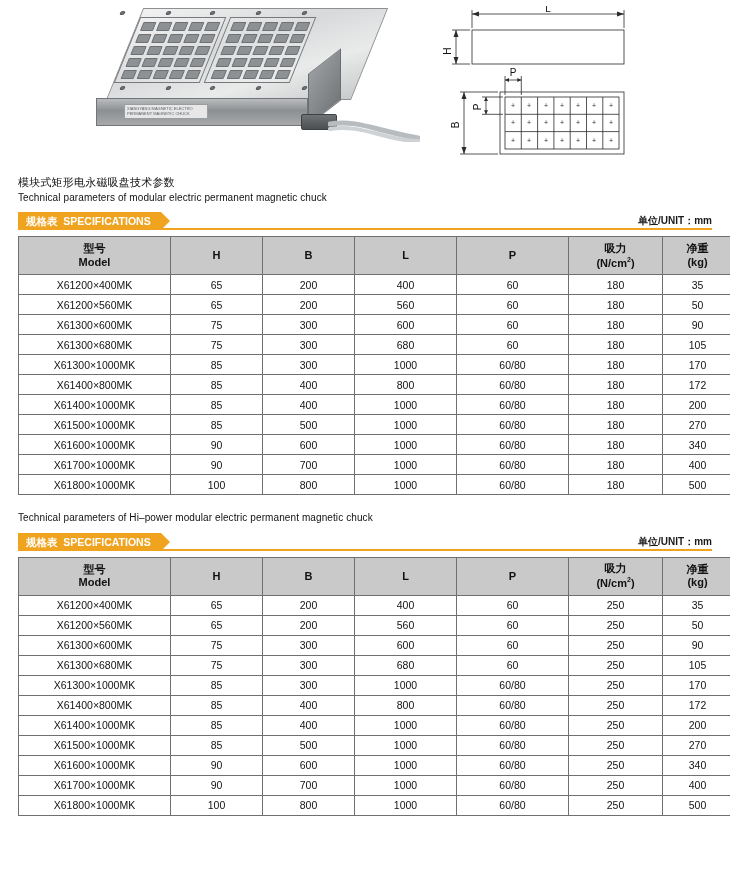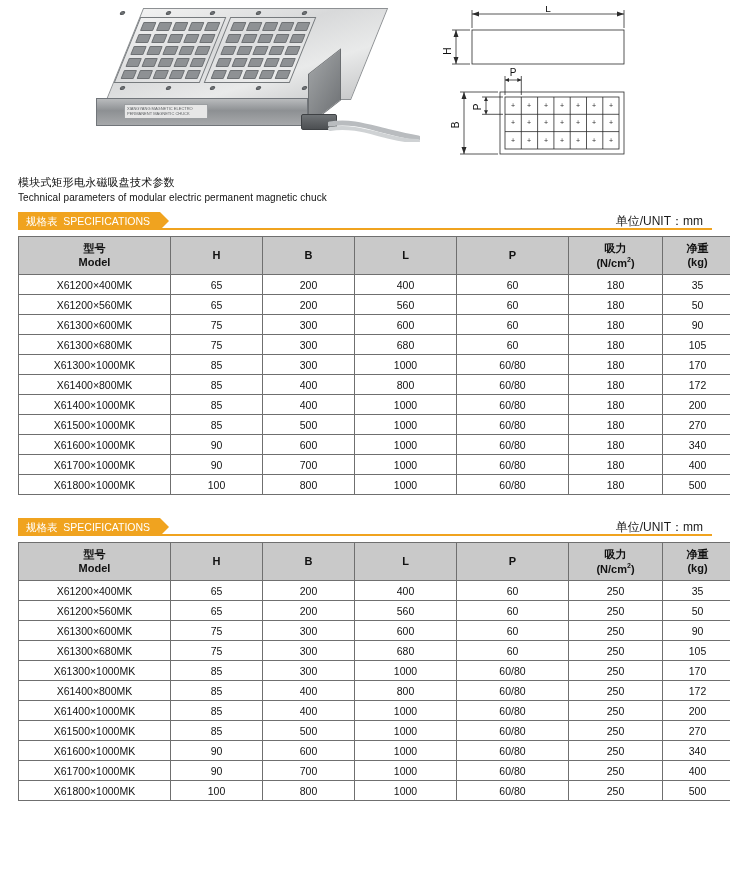--- a/index.html
+++ b/index.html
@@ -147,20 +147,21 @@
     font-size: 10px;
     color: #111;
     letter-spacing: .1px;
   }
 
   
   .specbar {
     position: relative;
     margin: 7px 18px 0 18px;
     height: 18px;
+    font-weight: bold;
   }
   .specbar .banner {
     position: absolute;
     left: 0; top: 0;
     height: 18px;
     background: #f0a31f;
     color: #ffffff;
     font-size: 10.5px;
     line-height: 18px;
     padding: 0 10px 0 8px;
@@ -175,22 +176,22 @@
     border-bottom: 9px solid transparent;
     border-left: 9px solid #f0a31f;
   }
   .specbar .rule {
     position: absolute;
     left: 0; right: 0; bottom: 0;
     border-bottom: 2px solid #f0a31f;
   }
   .specbar .unit {
     position: absolute;
-    right: 9px; top: 0;
-    font-size: 12px;
+    right: 0; top: 0;
+    font-size: 10px;
     line-height: 18px;
     color: #1a1a1a;
   }
 
   
   table.spec {
     margin: 6px 18px 0 18px;
     width: 694px;
     border-collapse: collapse;
     table-layout: fixed;
@@ -539,20 +540,21 @@
         <td>60/80</td>
         <td>180</td>
         <td>500</td>
       </tr>
   </tbody>
 </table>
 
 <div class="gap-2"></div>
 
 <div class="sec-title">
+  <div class="en">Technical parameters of Hi–power modular electric permanent magnetic chuck</div>
 </div>
 
 <div class="specbar">
   <div class="rule"></div>
   <div class="banner">
     <span>规格表</span>&nbsp;&nbsp;<span>SPECIFICATIONS</span>
   </div>
   <div class="unit">单位/UNIT：mm</div>
 </div>
 

